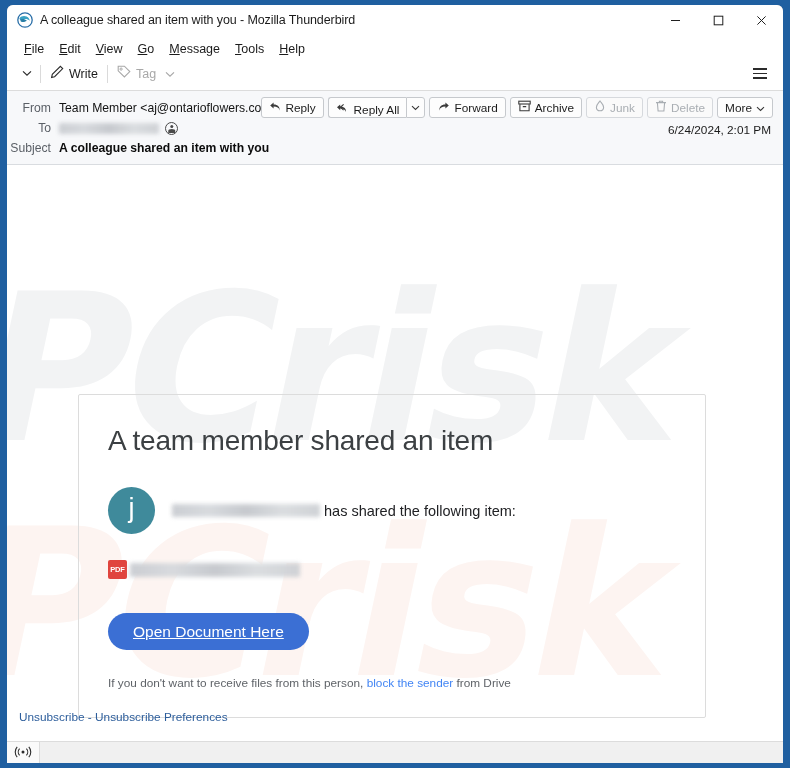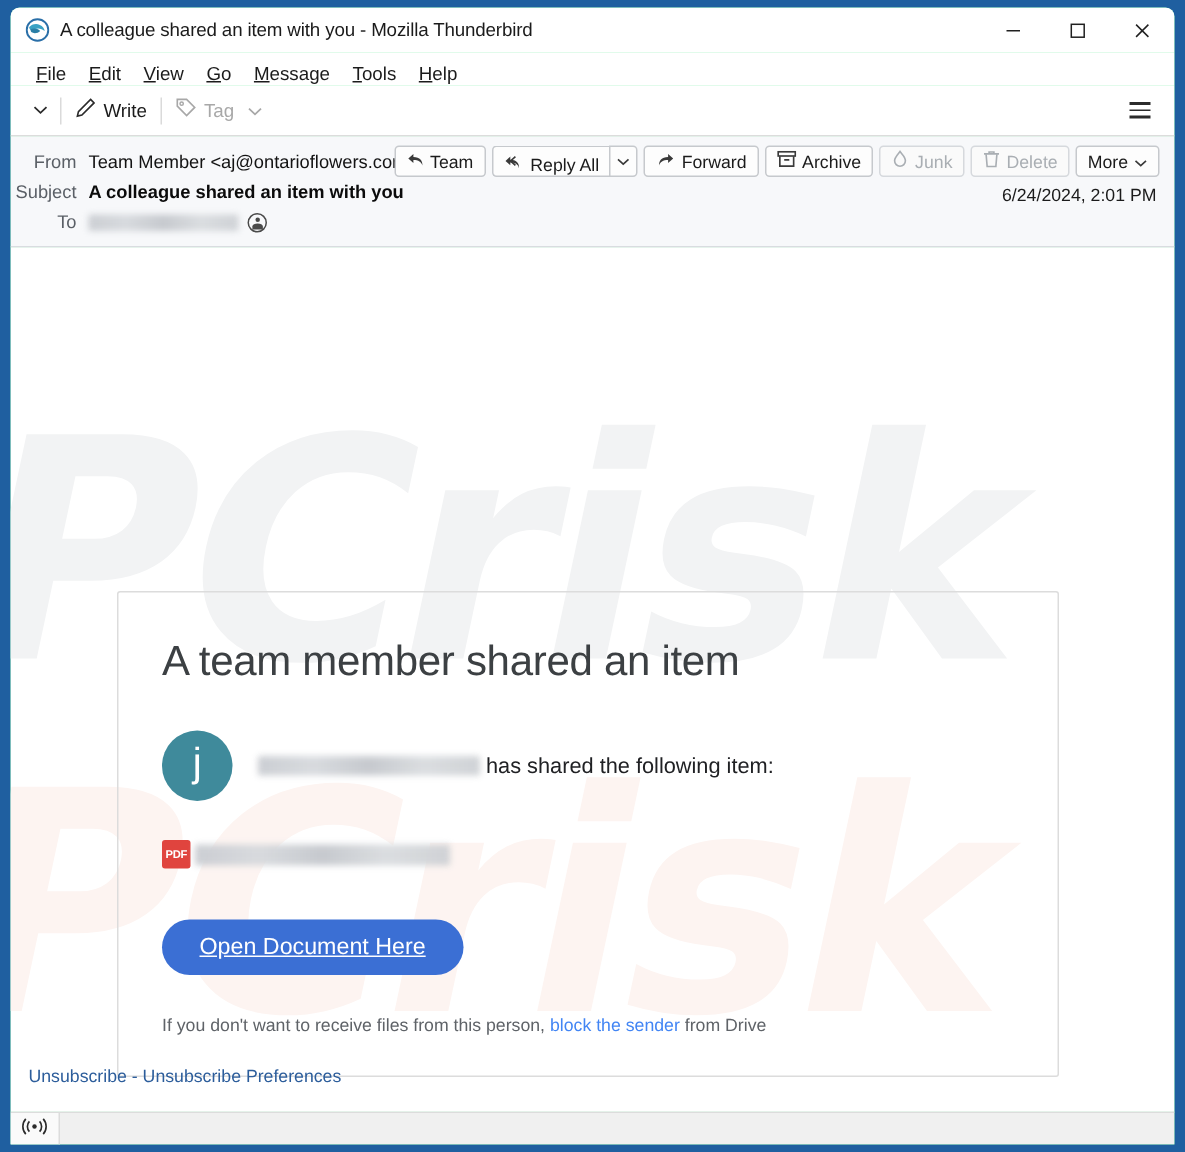--- a/index.html
+++ b/index.html
@@ -15,21 +15,21 @@
     background: #1f5fa0;
   }
 
   
   .window {
     position: absolute;
     left: 7px;
     top: 5px;
     width: 776px;
     height: 758px;
-    background: #86efac;
+    background: #a3a3a3;
     border-radius: 6px 6px 0 0;
     overflow: hidden;
     display: flex;
     flex-direction: column;
   }
 
   
   .titlebar {
     height: 30px;
     background: #ffffff;
@@ -476,40 +476,40 @@
 
     <div class="hdr-row">
       <div class="hdr-label">From</div>
       <div class="hdr-value">
         <span>Team Member &lt;aj@ontarioflowers.com&gt;</span>
         <span class="contact-ic"></span>
       </div>
     </div>
 
     <div class="hdr-row">
-      <div class="hdr-label">Subject</div>
-      <div class="hdr-value subject">A colleague shared an item with you</div>
-    </div>
-
-    <div class="hdr-row">
       <div class="hdr-label">To</div>
       <div class="hdr-value">
         <span class="redact" style="width:100px;"></span>
         <span class="contact-ic"></span>
       </div>
+    </div>
+
+    <div class="hdr-row">
+      <div class="hdr-label">Subject</div>
+      <div class="hdr-value subject">A colleague shared an item with you</div>
     </div>
 
     <div class="hdr-actions">
       <div class="act-btn">
         <span>
           <svg width="12" height="11" viewBox="0 0 12 11">
               <path d="M4.6 1.6 L1.2 4.6 L4.6 7.6 V5.6 C8 5.6 10 6.8 10.6 9.4 C10.8 6 9 3.6 4.6 3.6 Z" fill="#3a3a3a"></path>
             </svg>
         </span>
-        <span>Team</span>
+        <span>Reply</span>
       </div>
       <div class="act-split">
         <div class="act-btn">
           <span>
             <svg width="14" height="11" viewBox="0 0 14 11">
                 <path d="M4.2 1.4 L1 4.3 L4.2 7.2 V5.4 C7.4 5.4 9.4 6.6 10 9.1 C10.2 5.8 8.4 3.5 4.2 3.5 Z" fill="#3a3a3a"></path>
                 <path d="M7.6 1.4 L4.4 4.3 L7.6 7.2" fill="none" stroke="#3a3a3a" stroke-width="1.1"></path>
               </svg>
           </span>
           <span>Reply All</span>

